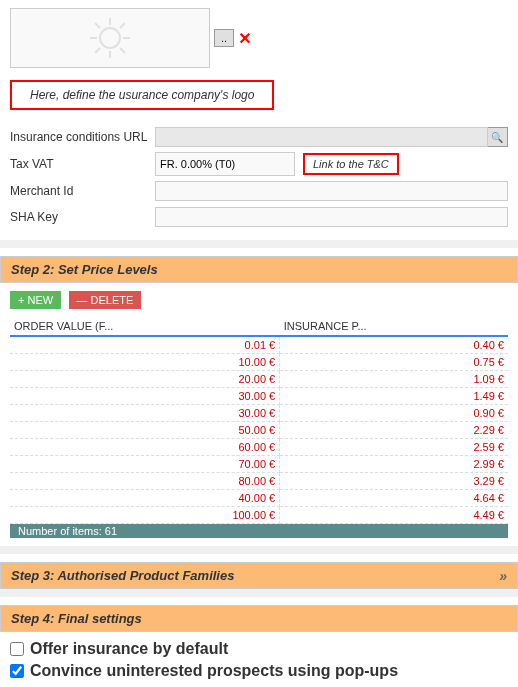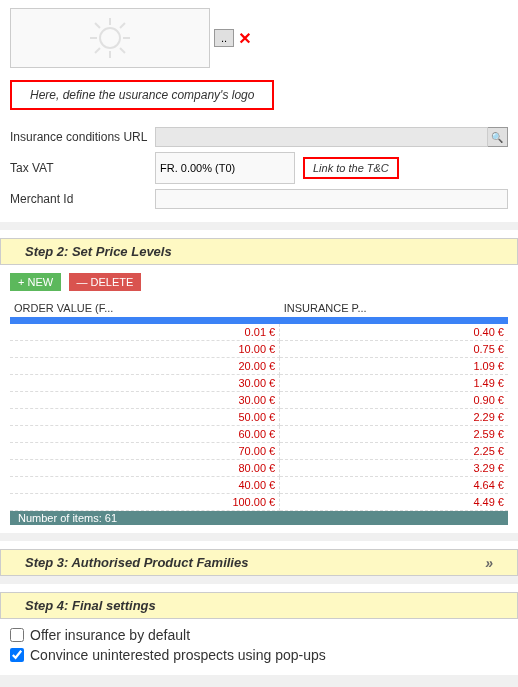--- a/index.html
+++ b/index.html
@@ -137,40 +137,40 @@
 
     .tax-vat-area {
       display: flex;
       align-items: center;
       gap: 8px;
       flex: 1;
     }
 
     .tax-input {
       width: 140px;
-      height: 32px;
+      height: 24px;
       border: 1px solid #ccc;
       padding: 1px 4px;
       font-size: 11px;
       background: #f9f9f9;
     }
 
     .tandc-box {
       border: 2px solid red;
       padding: 3px 8px;
       font-style: italic;
       font-size: 11px;
       color: #333;
     }
 
     
     .step-header {
-      background: #fef9c3;
+      background: #fdba74;
       border: 1px solid #ccc;
-      padding: 5px 24px;
+      padding: 5px 10px;
       margin: 8px 0 0 0;
       font-style: italic;
       font-weight: bold;
       font-size: 13px;
       color: #333;
     }
 
     .step-header .step-arrows {
       float: right;
       font-size: 14px;
@@ -209,21 +209,21 @@
       width: 100%;
       border-collapse: collapse;
       margin-top: 8px;
     }
 
     .price-table th {
       text-align: left;
       font-size: 11px;
       color: #333;
       padding: 3px 4px;
-      border-bottom: 7px solid #3b82f6;
+      border-bottom: 2px solid #3b82f6;
       font-weight: normal;
     }
 
     .price-table td {
       text-align: right;
       font-size: 11px;
       color: #c00;
       padding: 2px 4px;
       border-bottom: 1px dashed #ddd;
     }
@@ -253,22 +253,23 @@
       gap: 6px;
       margin-bottom: 4px;
     }
 
     .checkbox-row input[type="checkbox"] {
       width: 14px;
       height: 14px;
     }
 
     .checkbox-label {
-      font-size: 14px;
-      color: #333;
+      font-size: 16px;
+      color: #333;
+      font-weight: bold;
     }
 
     .section-gap {
       height: 8px;
       background: #f0f0f0;
     }
   </style>
 </head>
 <body>
 
@@ -316,20 +317,24 @@
           <span>Link to the T&amp;C</span>
         </div>
       </div>
     </div>
 
     <div class="form-row">
       <div class="form-label">Merchant Id</div>
       <input type="text" class="form-input" style="">
     </div>
 
+    <div class="form-row">
+      <div class="form-label">SHA Key</div>
+      <input type="text" class="form-input" style="">
+    </div>
   </div>
 
   <div class="section-gap"></div>
 
   <div class="step-header">
     <em>Step 2: Set Price Levels</em>
   </div>
 
   <div class="price-levels-section">
     <div style="">
@@ -368,21 +373,21 @@
           <tr>
       <td>50.00 €</td>
       <td>2.29 €</td>
     </tr>
           <tr>
       <td>60.00 €</td>
       <td>2.59 €</td>
     </tr>
           <tr>
       <td>70.00 €</td>
-      <td>2.25 €</td>
+      <td>2.99 €</td>
     </tr>
           <tr>
       <td>80.00 €</td>
       <td>3.29 €</td>
     </tr>
           <tr>
       <td>40.00 €</td>
       <td>4.64 €</td>
     </tr>
           <tr>

